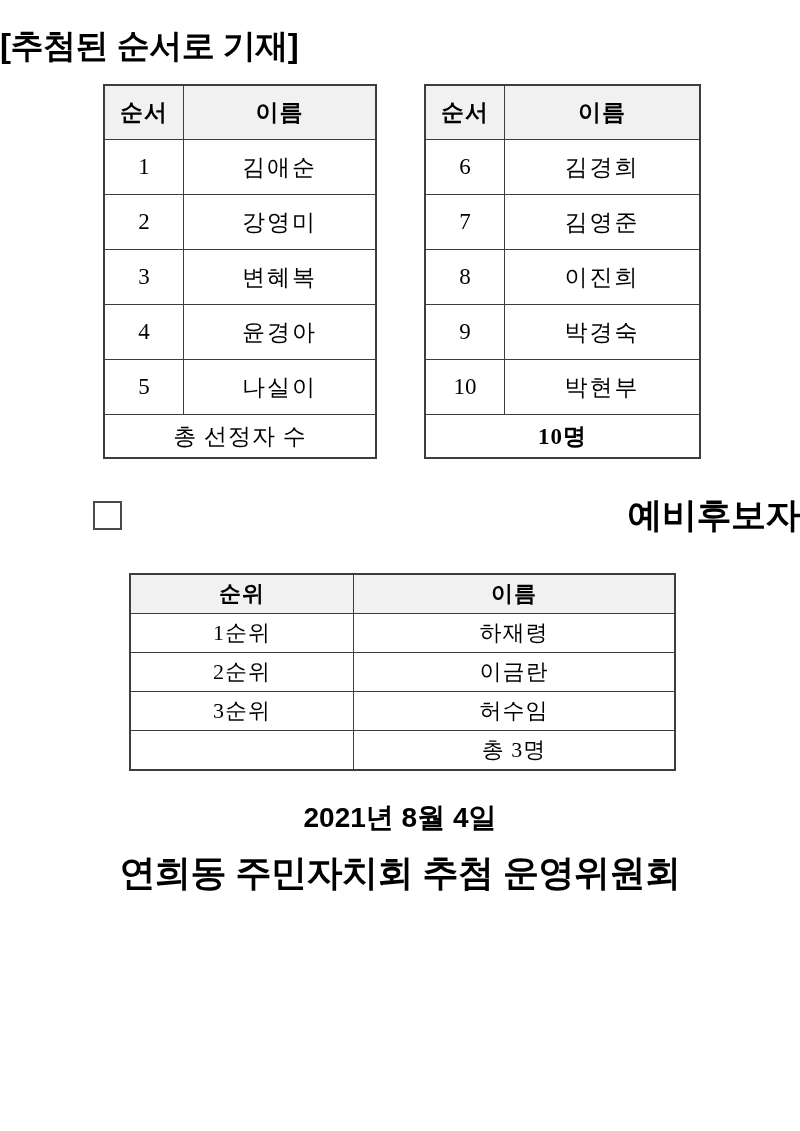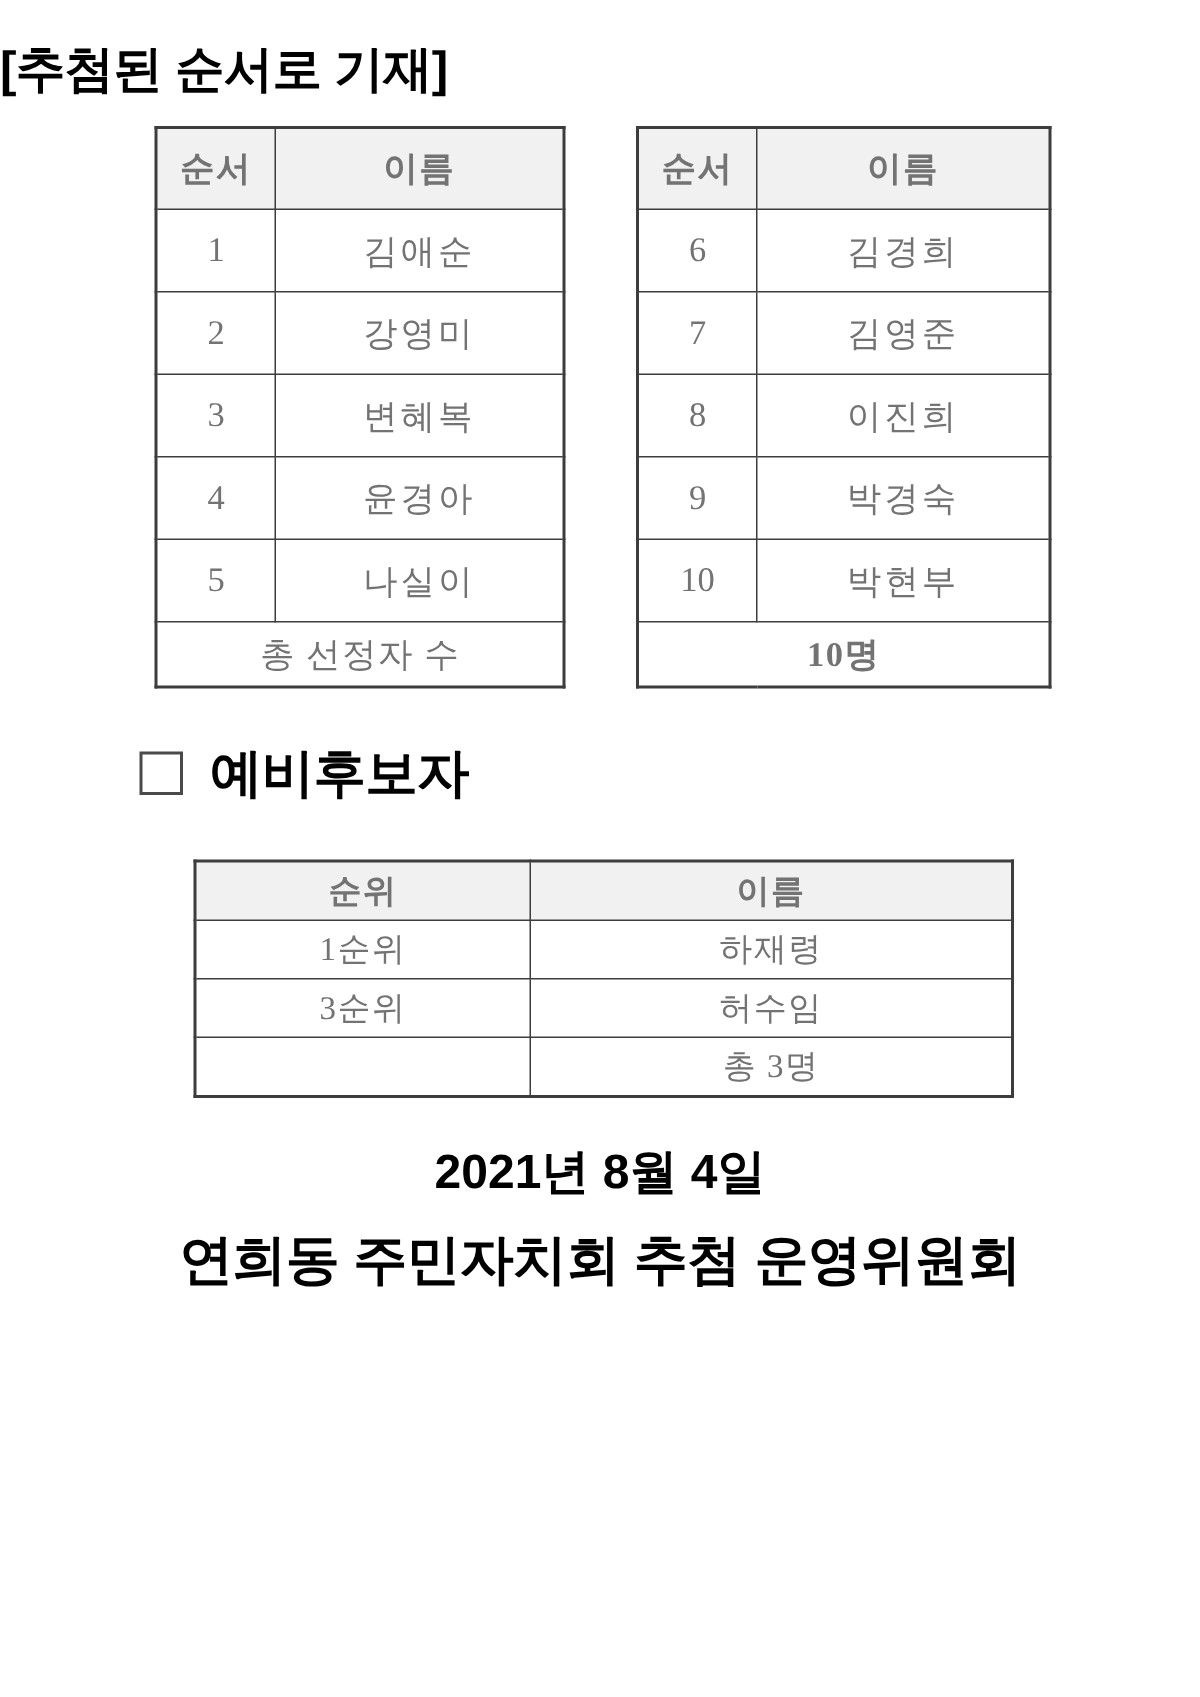--- a/index.html
+++ b/index.html
@@ -33,21 +33,21 @@
     display: flex;
     margin-top: 20px;
     padding-left: 103px;
     gap: 47px;
   }
 
   table {
     border-collapse: collapse;
     text-align: center;
     font-family: "Liberation Serif", "DejaVu Serif", serif;
-    color: #737373;
+    color: #000000;
   }
   .sel-table { border: 2px solid #3d3d3d; font-size: 23px; }
   .sel-table th, .sel-table td { border: 1px solid #3d3d3d; padding: 0; }
   .sel-table th {
     background: #f1f1f1;
     font-weight: bold;
     height: 53px;
     letter-spacing: 1px;
   }
   .sel-table td { height: 54px; }
@@ -59,20 +59,21 @@
   .bold-cell { font-weight: bold; }
 
   .section-heading {
     margin: 33px 0 0 93px;
     display: flex;
     align-items: center;
     gap: 18px;
     font-size: 35px;
     font-weight: 800;
     letter-spacing: -0.5px;
+    justify-content: space-between;
   }
   .sq-icon {
     width: 25px; height: 25px;
     border: 2px solid #4a4a4a;
     background: #ffffff;
     display: inline-block;
     flex: 0 0 auto;
   }
 
   .reserve-table {
@@ -87,21 +88,21 @@
     height: 38px;
     letter-spacing: 1px;
   }
   .reserve-table td { height: 38px; letter-spacing: 1px; }
   .reserve-table .col-rank { width: 222px; margin-left: 15px; }
   .reserve-table .col-rname { width: 320px; }
 
   .doc-date {
     margin-top: 28px;
     text-align: center;
-    font-size: 32px;
+    font-size: 28px;
     font-weight: 800;
   }
   .doc-org {
     margin-top: 12px;
     text-align: center;
     font-size: 36px;
     font-weight: 800;
     letter-spacing: -0.5px;
   }
 </style>
@@ -195,20 +196,24 @@
         <th class="col-rank">순위</th>
         <th class="col-rname">이름</th>
       </tr>
     </thead>
     <tbody>
       <tr>
         <td>1순위</td>
         <td>하재령</td>
       </tr>
       <tr>
+        <td>2순위</td>
+        <td>이금란</td>
+      </tr>
+      <tr>
         <td>3순위</td>
         <td>허수임</td>
       </tr>
       <tr>
         <td></td>
         <td>총 3명</td>
       </tr>
     </tbody>
   </table>
 

